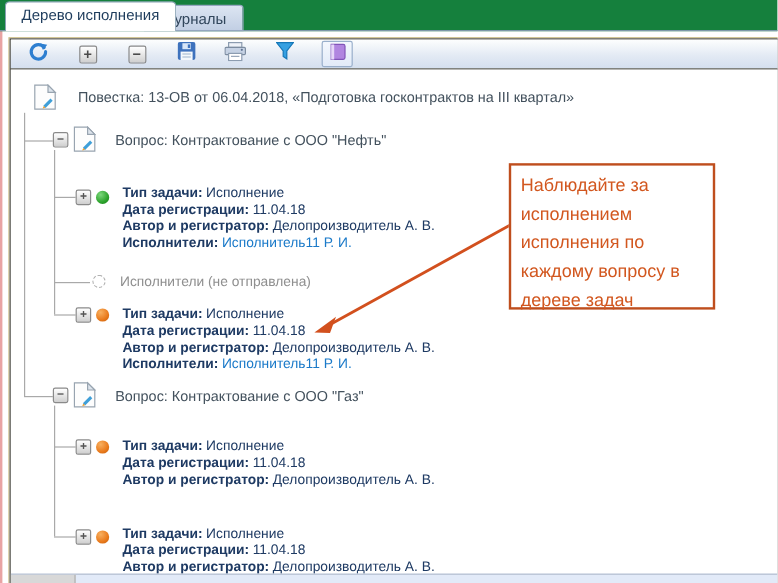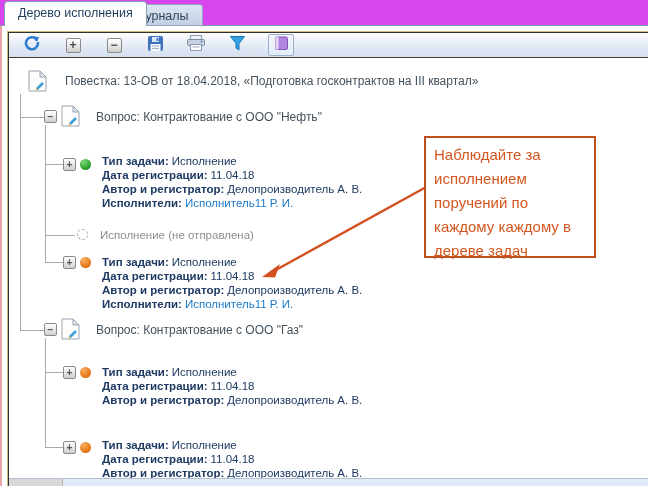--- a/index.html
+++ b/index.html
@@ -4,21 +4,21 @@
 <style>
   * { margin:0; padding:0; box-sizing:border-box; }
   html,body { width:648px; height:486px; overflow:hidden; background:#fff;
     font-family:"Liberation Sans", sans-serif; }
   #app { position:relative; width:648px; height:486px; background:#fff; }
 
   
   .left-edge { position:absolute; left:0; top:23px; bottom:0; width:2px; background:#e8a3a3; }
 
   
-  .tabbar { position:absolute; left:0; top:0; right:0; height:26px; background:#d946ef; }
+  .tabbar { position:absolute; left:0; top:0; right:0; height:26px; background:#15803d; }
   .tabbar::after { content:''; position:absolute; left:0; right:0; bottom:0; height:1px; background:#7d98a9; }
   .tab { position:absolute; font-size:12.5px; color:#1e3c5c; padding:4px 13px 0 13px; cursor:default; }
   .tab.active { left:4px; top:1px; height:25px; background:#fff; z-index:2;
     border:1px solid #87a0b2; border-bottom:none; border-radius:4px 4px 0 0; }
   .tab.inactive { left:120px; top:4px; height:22px; z-index:1; color:#31465c;
     background:linear-gradient(#dce5f2,#c2cfe4); border:1px solid #94a6bf; border-radius:3px 3px 0 0; }
 
   
   .panel-outer { position:absolute; left:7px; top:31px; right:-2px; bottom:-2px;
     border:1px solid #c9ba7e; }
@@ -150,21 +150,21 @@
       <div class="hline" style="left:36px; top:389px; width:18px;"></div>
 
       <span class="docicon" style="left:19px; top:12px;">
         <svg width="20" height="22" viewBox="0 0 20 22">
           <path d="M1 1 H12 L18 7 V21 H1 Z" fill="#fdfdfd" stroke="#98a4b0"></path>
           <path d="M12 1 L18 7 H12 Z" fill="#dde4ec" stroke="#98a4b0"></path>
           <line x1="9" y1="19" x2="15" y2="13" stroke="#3f9fd8" stroke-width="2.6"></line>
           <polygon points="7.5,20.5 10,19.8 8.4,18.3" fill="#f0a030"></polygon>
         </svg>
       </span>
-      <div class="nodelabel" style="left:56px; top:16px;">Повестка: 13-ОВ от 18.04.2018, «Подготовка госконтрактов на III квартал»</div>
+      <div class="nodelabel" style="left:56px; top:16px;">Повестка: 13-ОВ от 06.04.2018, «Подготовка госконтрактов на III квартал»</div>
 
       <span class="toggle" style="left:35px; top:52px;">−</span>
       <span class="docicon" style="left:52px; top:47px;">
         <svg width="20" height="22" viewBox="0 0 20 22">
           <path d="M1 1 H12 L18 7 V21 H1 Z" fill="#fdfdfd" stroke="#98a4b0"></path>
           <path d="M12 1 L18 7 H12 Z" fill="#dde4ec" stroke="#98a4b0"></path>
           <line x1="9" y1="19" x2="15" y2="13" stroke="#3f9fd8" stroke-width="2.6"></line>
           <polygon points="7.5,20.5 10,19.8 8.4,18.3" fill="#f0a030"></polygon>
         </svg>
       </span>
@@ -173,21 +173,21 @@
       <span class="toggle" style="left:54px; top:100px;">+</span>
       <span class="dot green" style="left:71px; top:101px;"></span>
       <div class="task" style="left:93px; top:96px;">
         <div class="trow"><span class="lbl">Тип задачи:</span><span>Исполнение</span></div>
         <div class="trow"><span class="lbl">Дата регистрации:</span><span>11.04.18</span></div>
         <div class="trow"><span class="lbl">Автор и регистратор:</span><span>Делопроизводитель А. В.</span></div>
         <div class="trow"><span class="lbl">Исполнители:</span><span class="link">Исполнитель11 Р. И.</span></div>
       </div>
 
       <span class="dot empty" style="left:68px; top:171px;"></span>
-      <div class="muted" style="left:91px; top:170px;">Исполнение (не отправлена)</div>
+      <div class="muted" style="left:91px; top:170px;">Исполнители (не отправлена)</div>
 
       <span class="toggle" style="left:54px; top:198px;">+</span>
       <span class="dot orange" style="left:71px; top:199px;"></span>
       <div class="task" style="left:93px; top:197px;">
         <div class="trow"><span class="lbl">Тип задачи:</span><span>Исполнение</span></div>
         <div class="trow"><span class="lbl">Дата регистрации:</span><span>11.04.18</span></div>
         <div class="trow"><span class="lbl">Автор и регистратор:</span><span>Делопроизводитель А. В.</span></div>
         <div class="trow"><span class="lbl">Исполнители:</span><span class="link">Исполнитель11 Р. И.</span></div>
       </div>
 
@@ -225,15 +225,15 @@
     </div>
 
   </div>
   </div>
 
   <svg class="arrow-svg" width="185" height="106" viewBox="0 0 185 106">
     <line x1="176" y1="8" x2="22" y2="93" stroke="#d2501e" stroke-width="2.4"></line>
     <polygon points="10,99 28,86 23,99.5" fill="#d2501e"></polygon>
   </svg>
 
-  <div class="callout">Наблюдайте за исполнением поручений по каждому каждому в дереве задач</div>
+  <div class="callout">Наблюдайте за исполнением исполнения по каждому вопросу в дереве задач</div>
 
 </div>
 
 </body></html>

